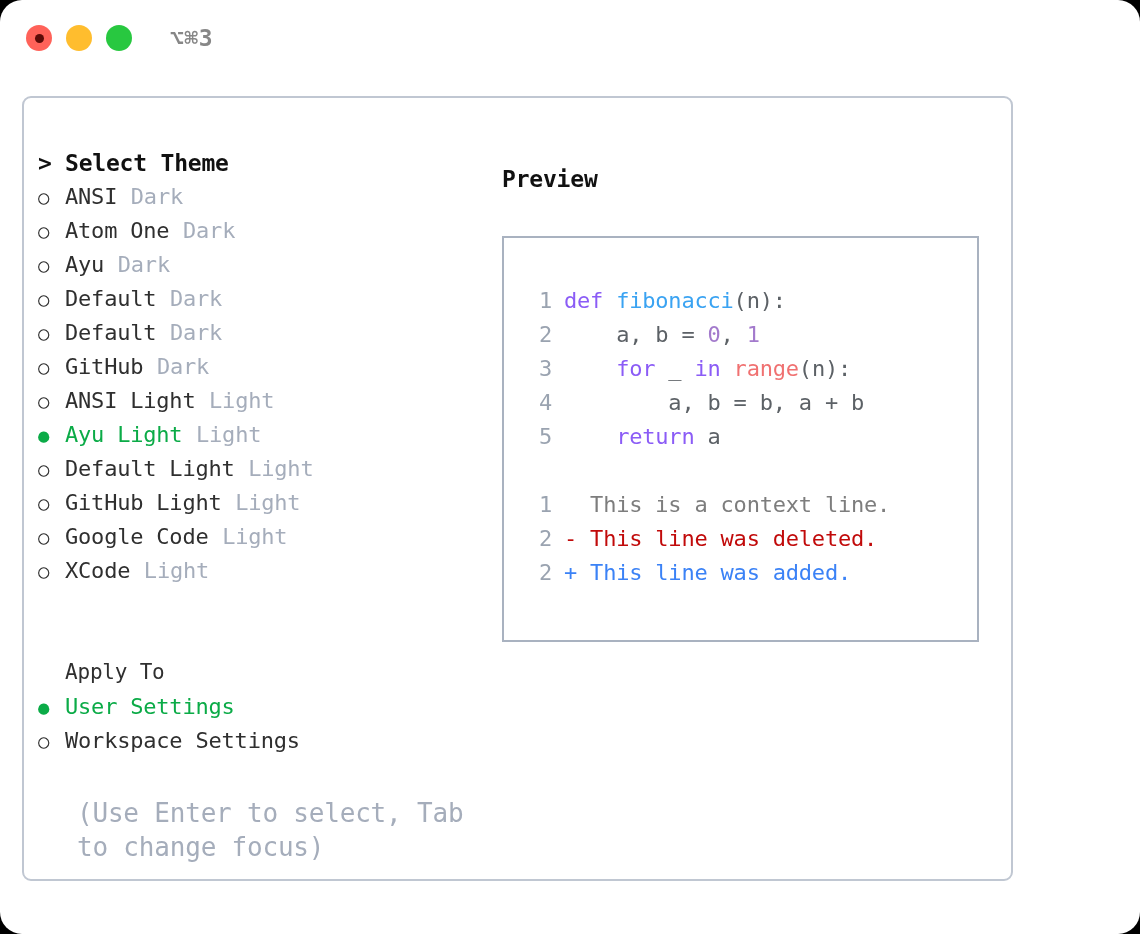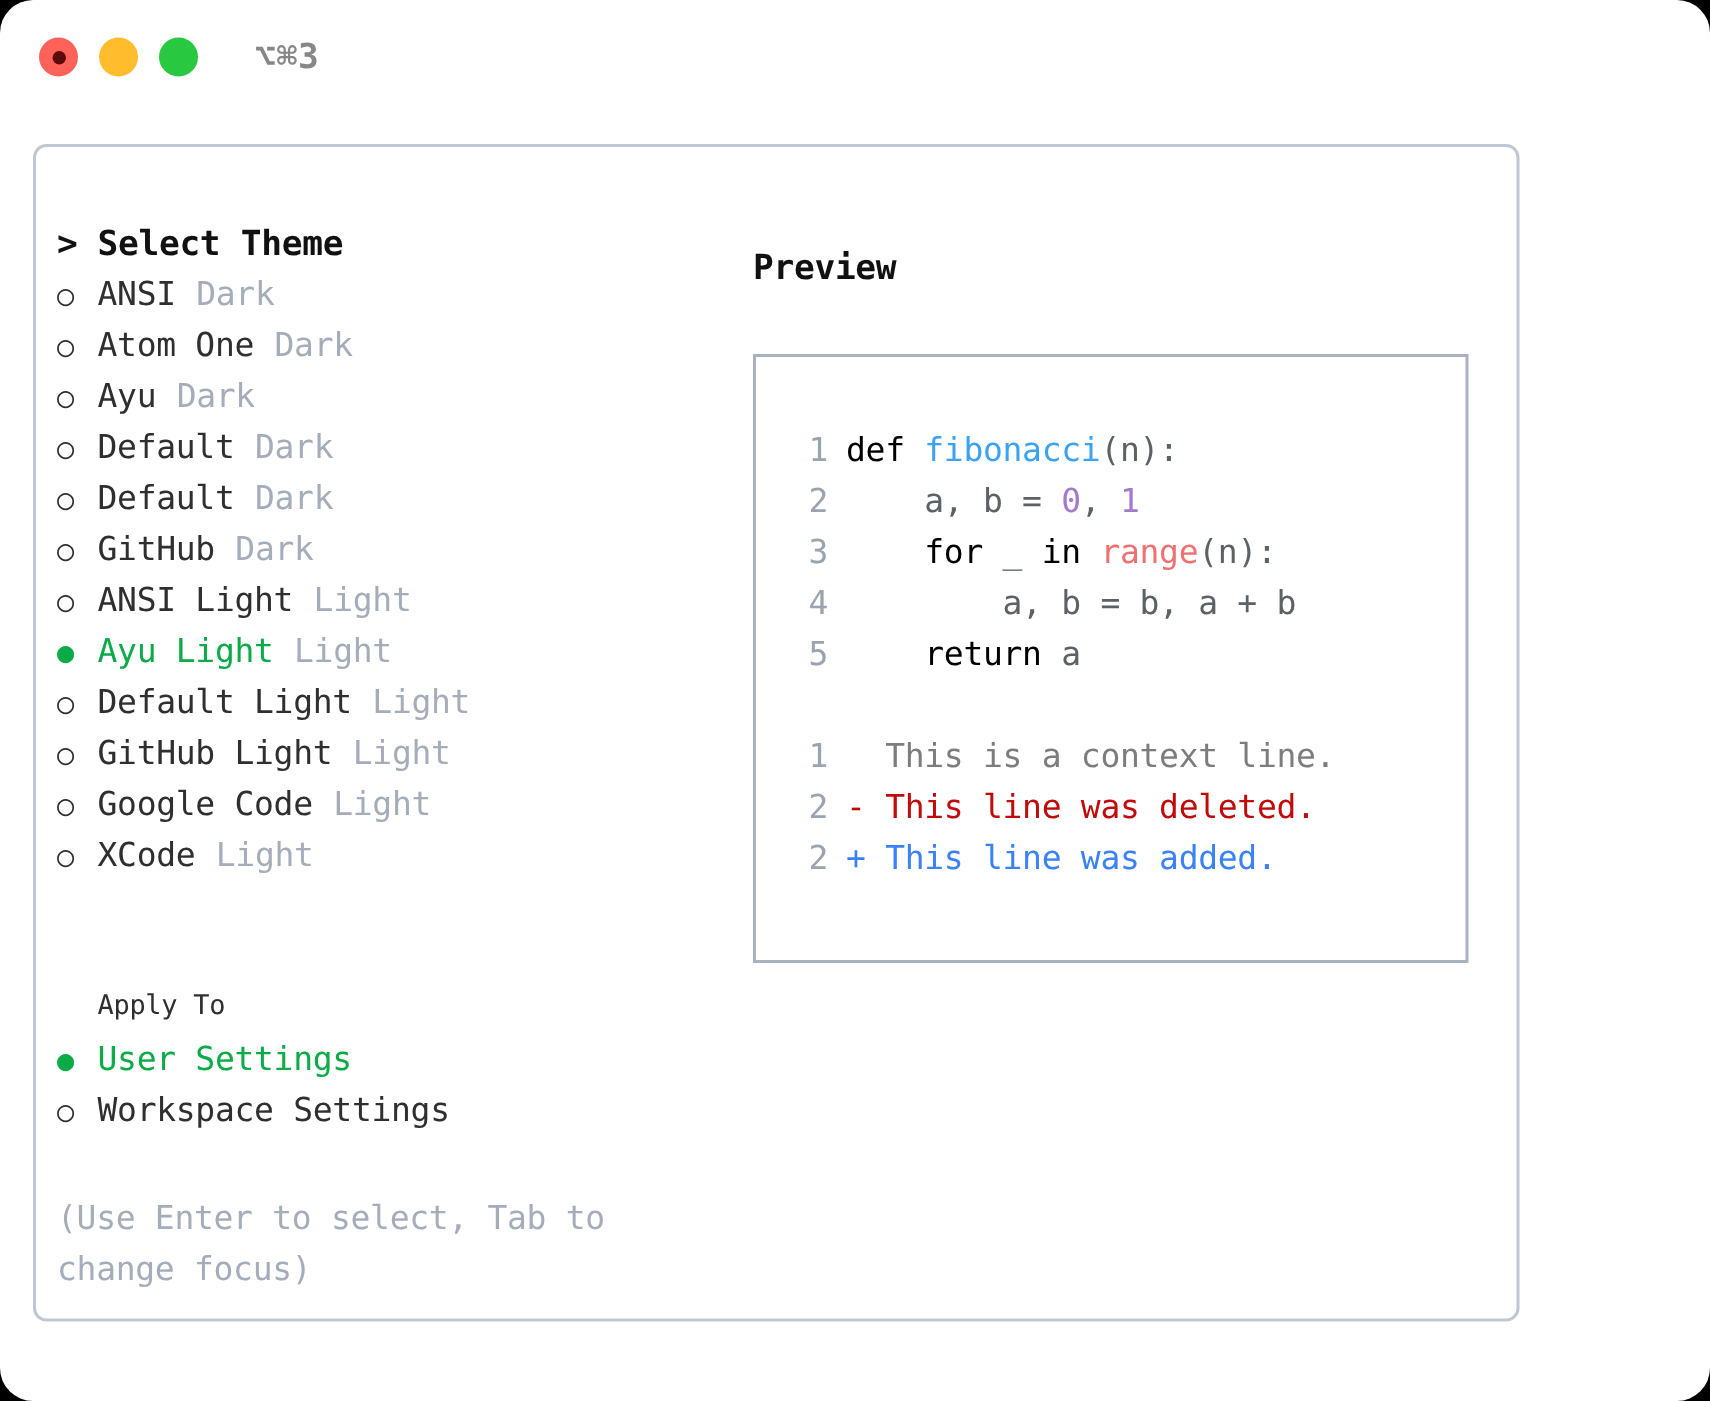--- a/index.html
+++ b/index.html
@@ -102,35 +102,36 @@
   .theme-row.selected .theme-name { color: #0bab47; }
   .theme-kind {
     color: #a5adbb;
     margin-left: 0.62em;
   }
 
   .section-label {
     display: flex;
     align-items: baseline;
     height: 34px;
-    font-size: 18px;
+    font-size: 21px;
     color: #2f2f2f;
     letter-spacing: -0.2px;
   }
   .section-label .spacer { width: 27px; flex: none; }
 
   .apply-block { margin-top: 68px; }
 
   .hint {
     margin-top: 34px;
     width: 410px;
-    font-size: 22px;
+    font-size: 26px;
     line-height: 34px;
     color: #a5adbb;
     letter-spacing: -0.2px;
+    margin-left: 39px;
   }
 
   
   .right-col {
     position: absolute;
     left: 478px; top: 68px;
     width: 500px;
   }
   .preview-title {
     font-size: 23px;
@@ -158,21 +159,21 @@
   }
   .lineno {
     width: 30px;
     flex: none;
     text-align: right;
     color: #9aa3b0;
     margin-right: 12px;
   }
   .code-text { color: #4a4a4a; }
 
-  .tok-kw  { color: #000000; }
+  .tok-kw  { color: #8b5cf6; }
   .tok-fn  { color: #3aa3f2; }
   .tok-num { color: #a37acc; }
   .tok-bi  { color: #f07171; }
   .tok-pl  { color: #5c6166; }
 
   .blank-line { height: 34px; }
 
   .diff-line.context .code-text { color: #7d7d7d; }
   .diff-line.deleted .code-text { color: #c10a0a; }
   .diff-line.added   .code-text { color: #3b82f6; }

